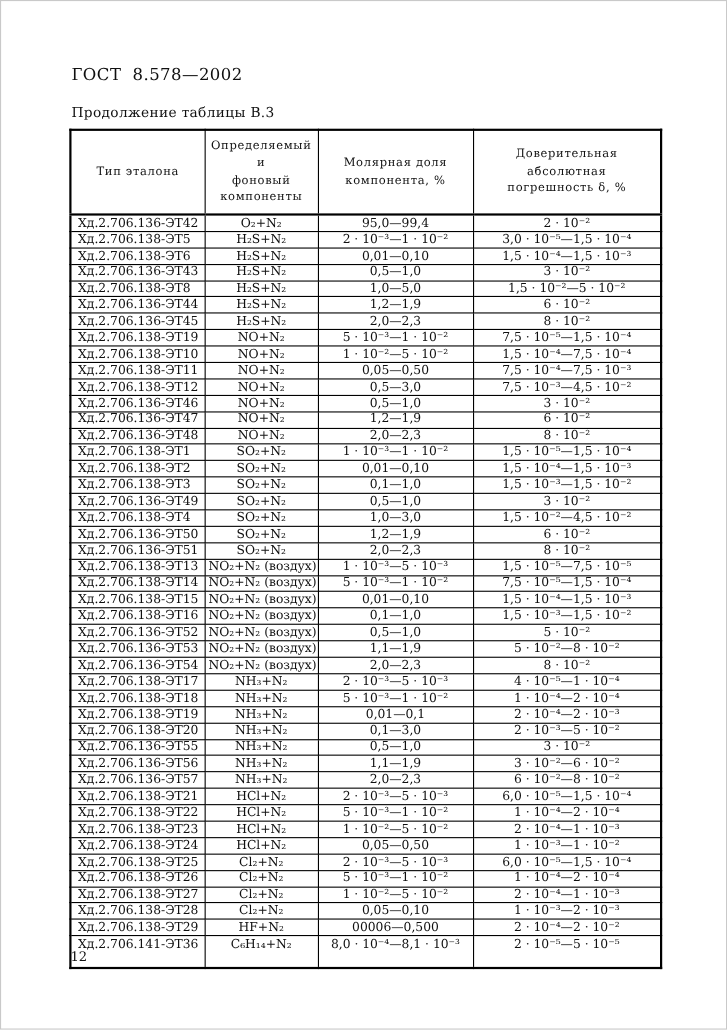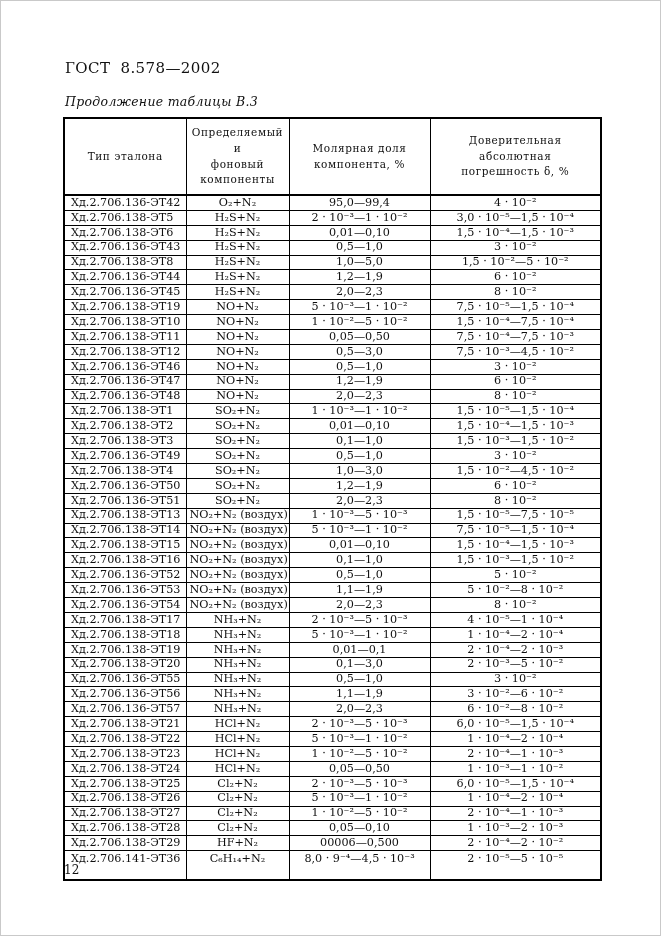--- a/index.html
+++ b/index.html
@@ -23,21 +23,20 @@
     font-size: 15px;
     font-weight: normal;
     letter-spacing: 0.4px;
     word-spacing: 5px;
     color: #101010;
   }
   .table-caption {
     position: absolute;
     left: 64px; top: 93px;
     font-size: 12.5px;
-    font-style: italic;
     letter-spacing: 0.3px;
     color: #101010;
     text-align: center;
   }
   table.std-table {
     position: absolute;
     left: 62px; top: 116px;
     width: 537px;
     border-collapse: collapse;
     table-layout: fixed;
@@ -110,21 +109,21 @@
 компонента, %</th>
         <th>Доверительная абсолютная
 погрешность δ, %</th>
       </tr>
     </thead>
     <tbody id="rows-body">
         <tr>
           <td class="c0">Хд.2.706.136-ЭТ42</td>
           <td class="c1">O₂+N₂</td>
           <td class="c2">95,0—99,4</td>
-          <td class="c3">4 · 10⁻²</td>
+          <td class="c3">2 · 10⁻²</td>
         </tr>
         <tr>
           <td class="c0">Хд.2.706.138-ЭТ5</td>
           <td class="c1">H₂S+N₂</td>
           <td class="c2">2 · 10⁻³—1 · 10⁻²</td>
           <td class="c3">3,0 · 10⁻⁵—1,5 · 10⁻⁴</td>
         </tr>
         <tr>
           <td class="c0">Хд.2.706.138-ЭТ6</td>
           <td class="c1">H₂S+N₂</td>
@@ -373,21 +372,21 @@
         </tr>
         <tr>
           <td class="c0">Хд.2.706.138-ЭТ29</td>
           <td class="c1">HF+N₂</td>
           <td class="c2">00006—0,500</td>
           <td class="c3">2 · 10⁻⁴—2 · 10⁻²</td>
         </tr>
         <tr>
           <td class="c0">Хд.2.706.141-ЭТ36</td>
           <td class="c1">C₆H₁₄+N₂</td>
-          <td class="c2">8,0 · 9⁻⁴—4,5 · 10⁻³</td>
+          <td class="c2">8,0 · 10⁻⁴—8,1 · 10⁻³</td>
           <td class="c3">2 · 10⁻⁵—5 · 10⁻⁵</td>
         </tr>
       </tbody>
   </table>
 
   <div class="page-number">12</div>
 
 </div>
 
 </body></html>

